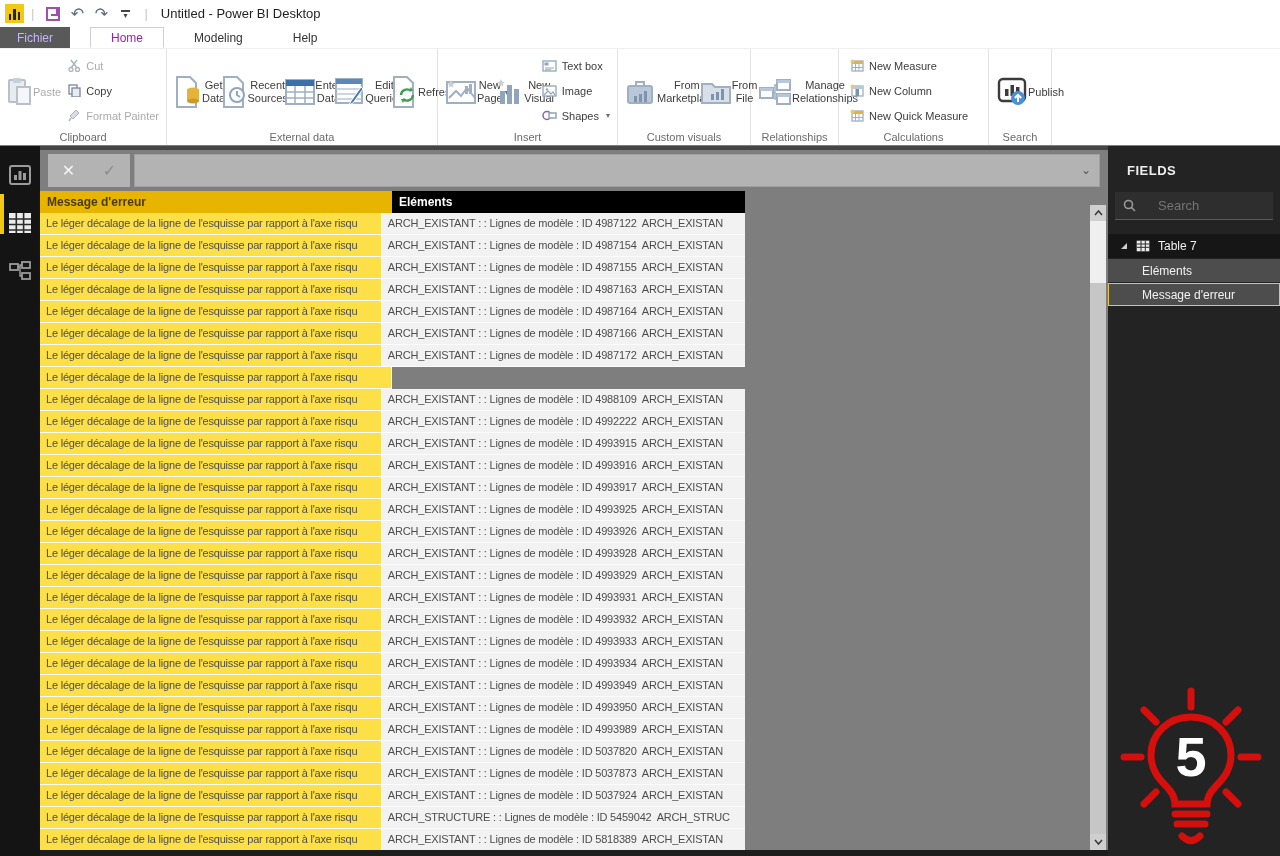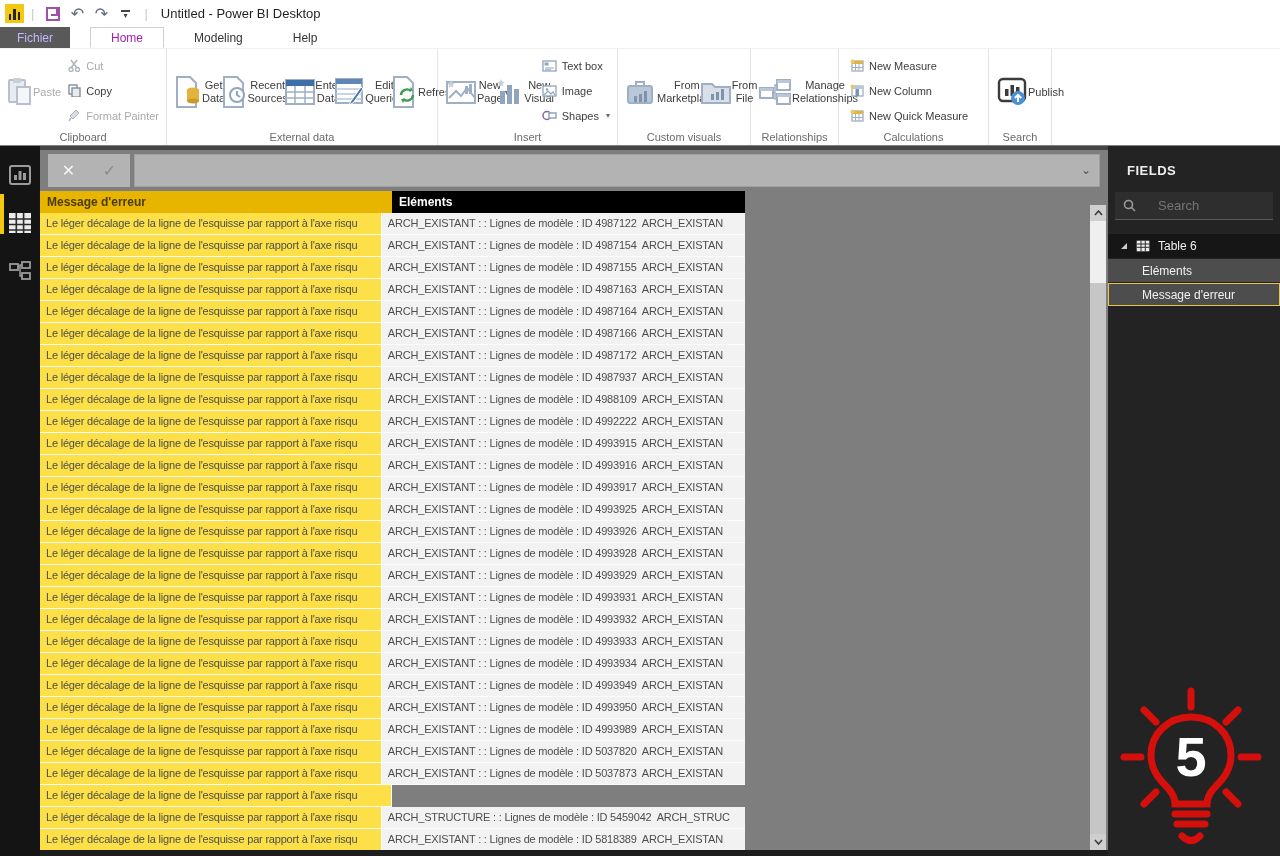--- a/index.html
+++ b/index.html
@@ -471,21 +471,20 @@
           <div class="trow">
             <div class="tcell c1">Le léger décalage de la ligne de l'esquisse par rapport à l'axe risqu</div>
             <div class="tcell c2">ARCH_EXISTANT : : Lignes de modèle : ID 4987166  ARCH_EXISTAN</div>
           </div>
           <div class="trow">
             <div class="tcell c1">Le léger décalage de la ligne de l'esquisse par rapport à l'axe risqu</div>
             <div class="tcell c2">ARCH_EXISTANT : : Lignes de modèle : ID 4987172  ARCH_EXISTAN</div>
           </div>
           <div class="trow">
             <div class="tcell c1">Le léger décalage de la ligne de l'esquisse par rapport à l'axe risqu</div>
-            <div class="tcell c2">ARCH_EXISTANT : : Lignes de modèle : ID 4987937  ARCH_EXISTAN</div>
           </div>
           <div class="trow">
             <div class="tcell c1">Le léger décalage de la ligne de l'esquisse par rapport à l'axe risqu</div>
             <div class="tcell c2">ARCH_EXISTANT : : Lignes de modèle : ID 4988109  ARCH_EXISTAN</div>
           </div>
           <div class="trow">
             <div class="tcell c1">Le léger décalage de la ligne de l'esquisse par rapport à l'axe risqu</div>
             <div class="tcell c2">ARCH_EXISTANT : : Lignes de modèle : ID 4992222  ARCH_EXISTAN</div>
           </div>
           <div class="trow">
@@ -547,20 +546,21 @@
           <div class="trow">
             <div class="tcell c1">Le léger décalage de la ligne de l'esquisse par rapport à l'axe risqu</div>
             <div class="tcell c2">ARCH_EXISTANT : : Lignes de modèle : ID 5037820  ARCH_EXISTAN</div>
           </div>
           <div class="trow">
             <div class="tcell c1">Le léger décalage de la ligne de l'esquisse par rapport à l'axe risqu</div>
             <div class="tcell c2">ARCH_EXISTANT : : Lignes de modèle : ID 5037873  ARCH_EXISTAN</div>
           </div>
           <div class="trow">
             <div class="tcell c1">Le léger décalage de la ligne de l'esquisse par rapport à l'axe risqu</div>
+            <div class="tcell c2">ARCH_EXISTANT : : Lignes de modèle : ID 5037924  ARCH_EXISTAN</div>
           </div>
           <div class="trow">
             <div class="tcell c1">Le léger décalage de la ligne de l'esquisse par rapport à l'axe risqu</div>
             <div class="tcell c2">ARCH_STRUCTURE : : Lignes de modèle : ID 5459042  ARCH_STRUC</div>
           </div>
           <div class="trow">
             <div class="tcell c1">Le léger décalage de la ligne de l'esquisse par rapport à l'axe risqu</div>
             <div class="tcell c2">ARCH_EXISTANT : : Lignes de modèle : ID 5818389  ARCH_EXISTAN</div>
           </div>
         </div>
@@ -595,21 +595,21 @@
     </div>
     <div class="fields-divider"></div>
     <div class="tbl-row">
       <svg width="8" height="8" viewBox="0 0 8 8">
           <polygon points="7,1 7,7 1,7" fill="#CFCFCF"></polygon>
         </svg>
       <svg width="14" height="12" viewBox="0 0 14 12">
           <rect x="0.7" y="0.7" width="12.6" height="10.6" fill="#ECECEC"></rect>
           <path d="M0.7 4 h12.6 M0.7 7.3 h12.6 M5 0.7 v10.6 M9.3 0.7 v10.6" stroke="#2b2b2b" stroke-width="1"></path>
         </svg>
-      <span>Table 6</span>
+      <span>Table 7</span>
     </div>
     <div class="fld-row">Eléments</div>
     <div class="fld-row selected">Message d'erreur</div>
   </div>
 </div>
 
 <div class="bulb-wrap">
   <svg width="150" height="165" viewBox="0 0 150 165">
     <g stroke="#D40F0C" stroke-width="7" stroke-linecap="round" fill="none">
       <path d="M75 30 C52 30 35 47 35 68 C35 82 42 91 50 99 C56 105 59 110 59 117 L91 117 C91 110 94 105 100 99 C108 91 115 82 115 68 C115 47 98 30 75 30 Z"></path>

